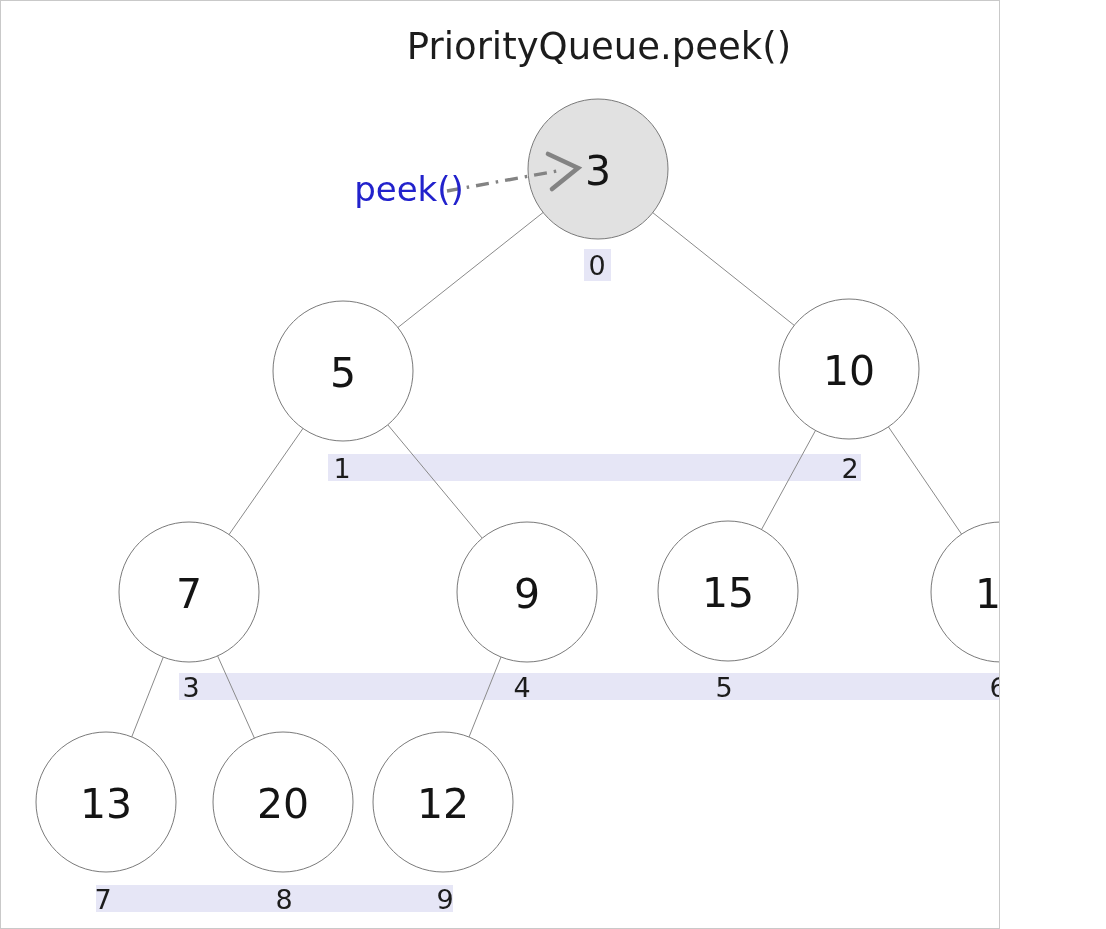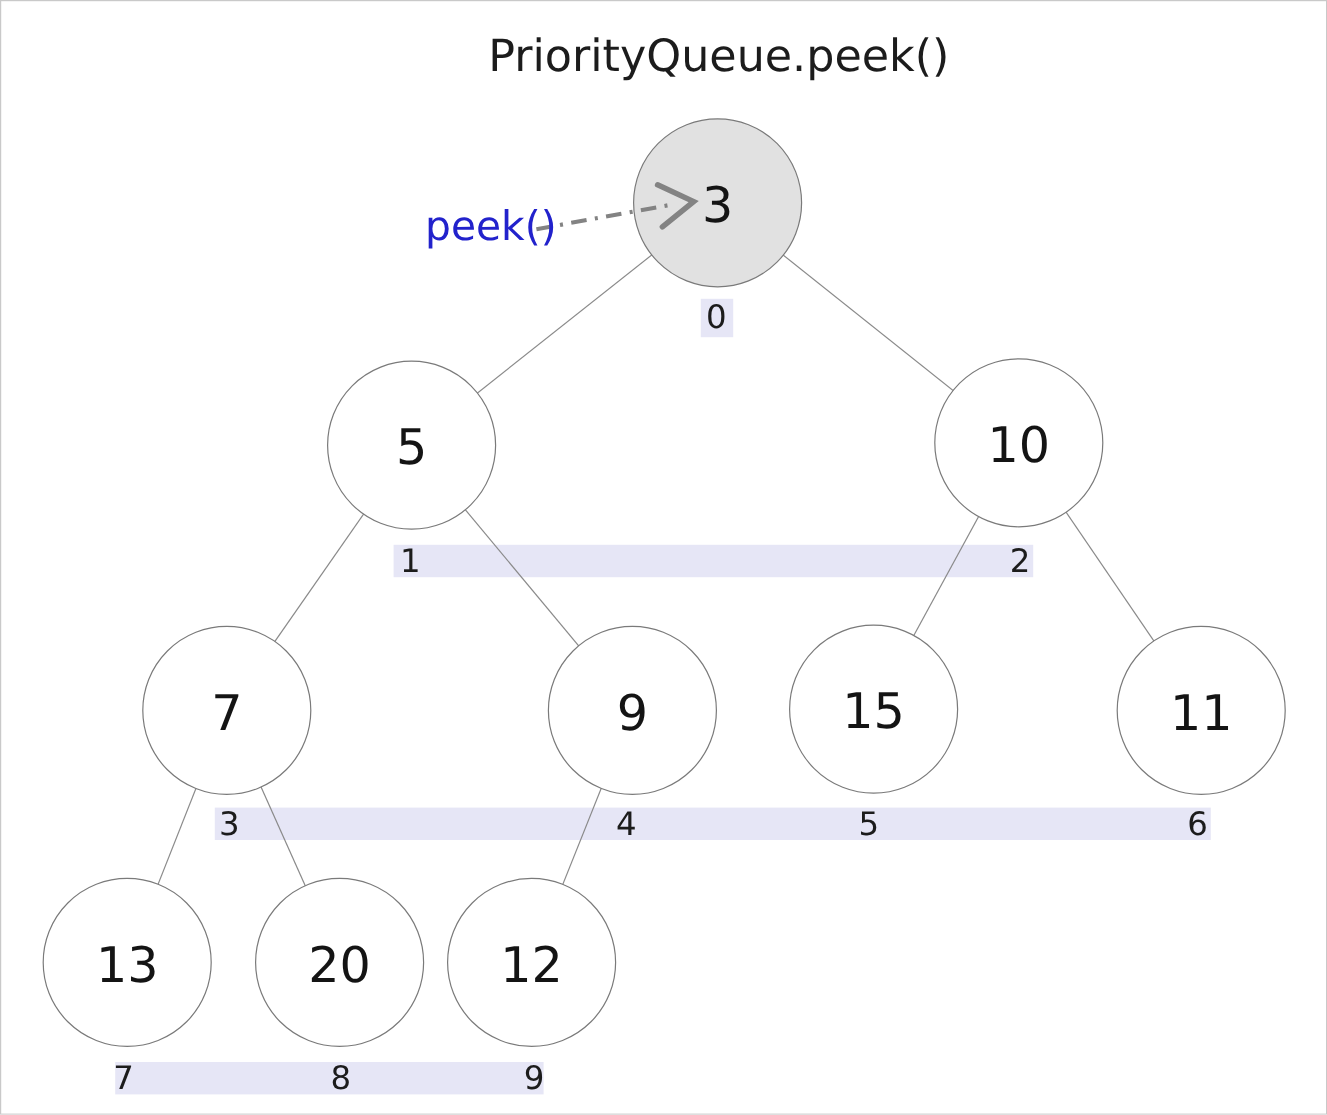--- a/index.html
+++ b/index.html
@@ -1,18 +1,18 @@
 <!DOCTYPE html>
 <html><head>
 <meta charset="utf-8">
 <style>
   html, body { margin: 0; padding: 0; background: #ffffff; }
   .page {
     position: relative;
-    width: 1106px;
+    width: 1000px;
     height: 929px;
     background: #ffffff;
     border: 1px solid #c9c9c9;
     box-sizing: border-box;
     overflow: hidden;
     font-family: "DejaVu Sans", "Liberation Sans", sans-serif;
   }
   .page-title {
     position: absolute;
     top: 24px;

